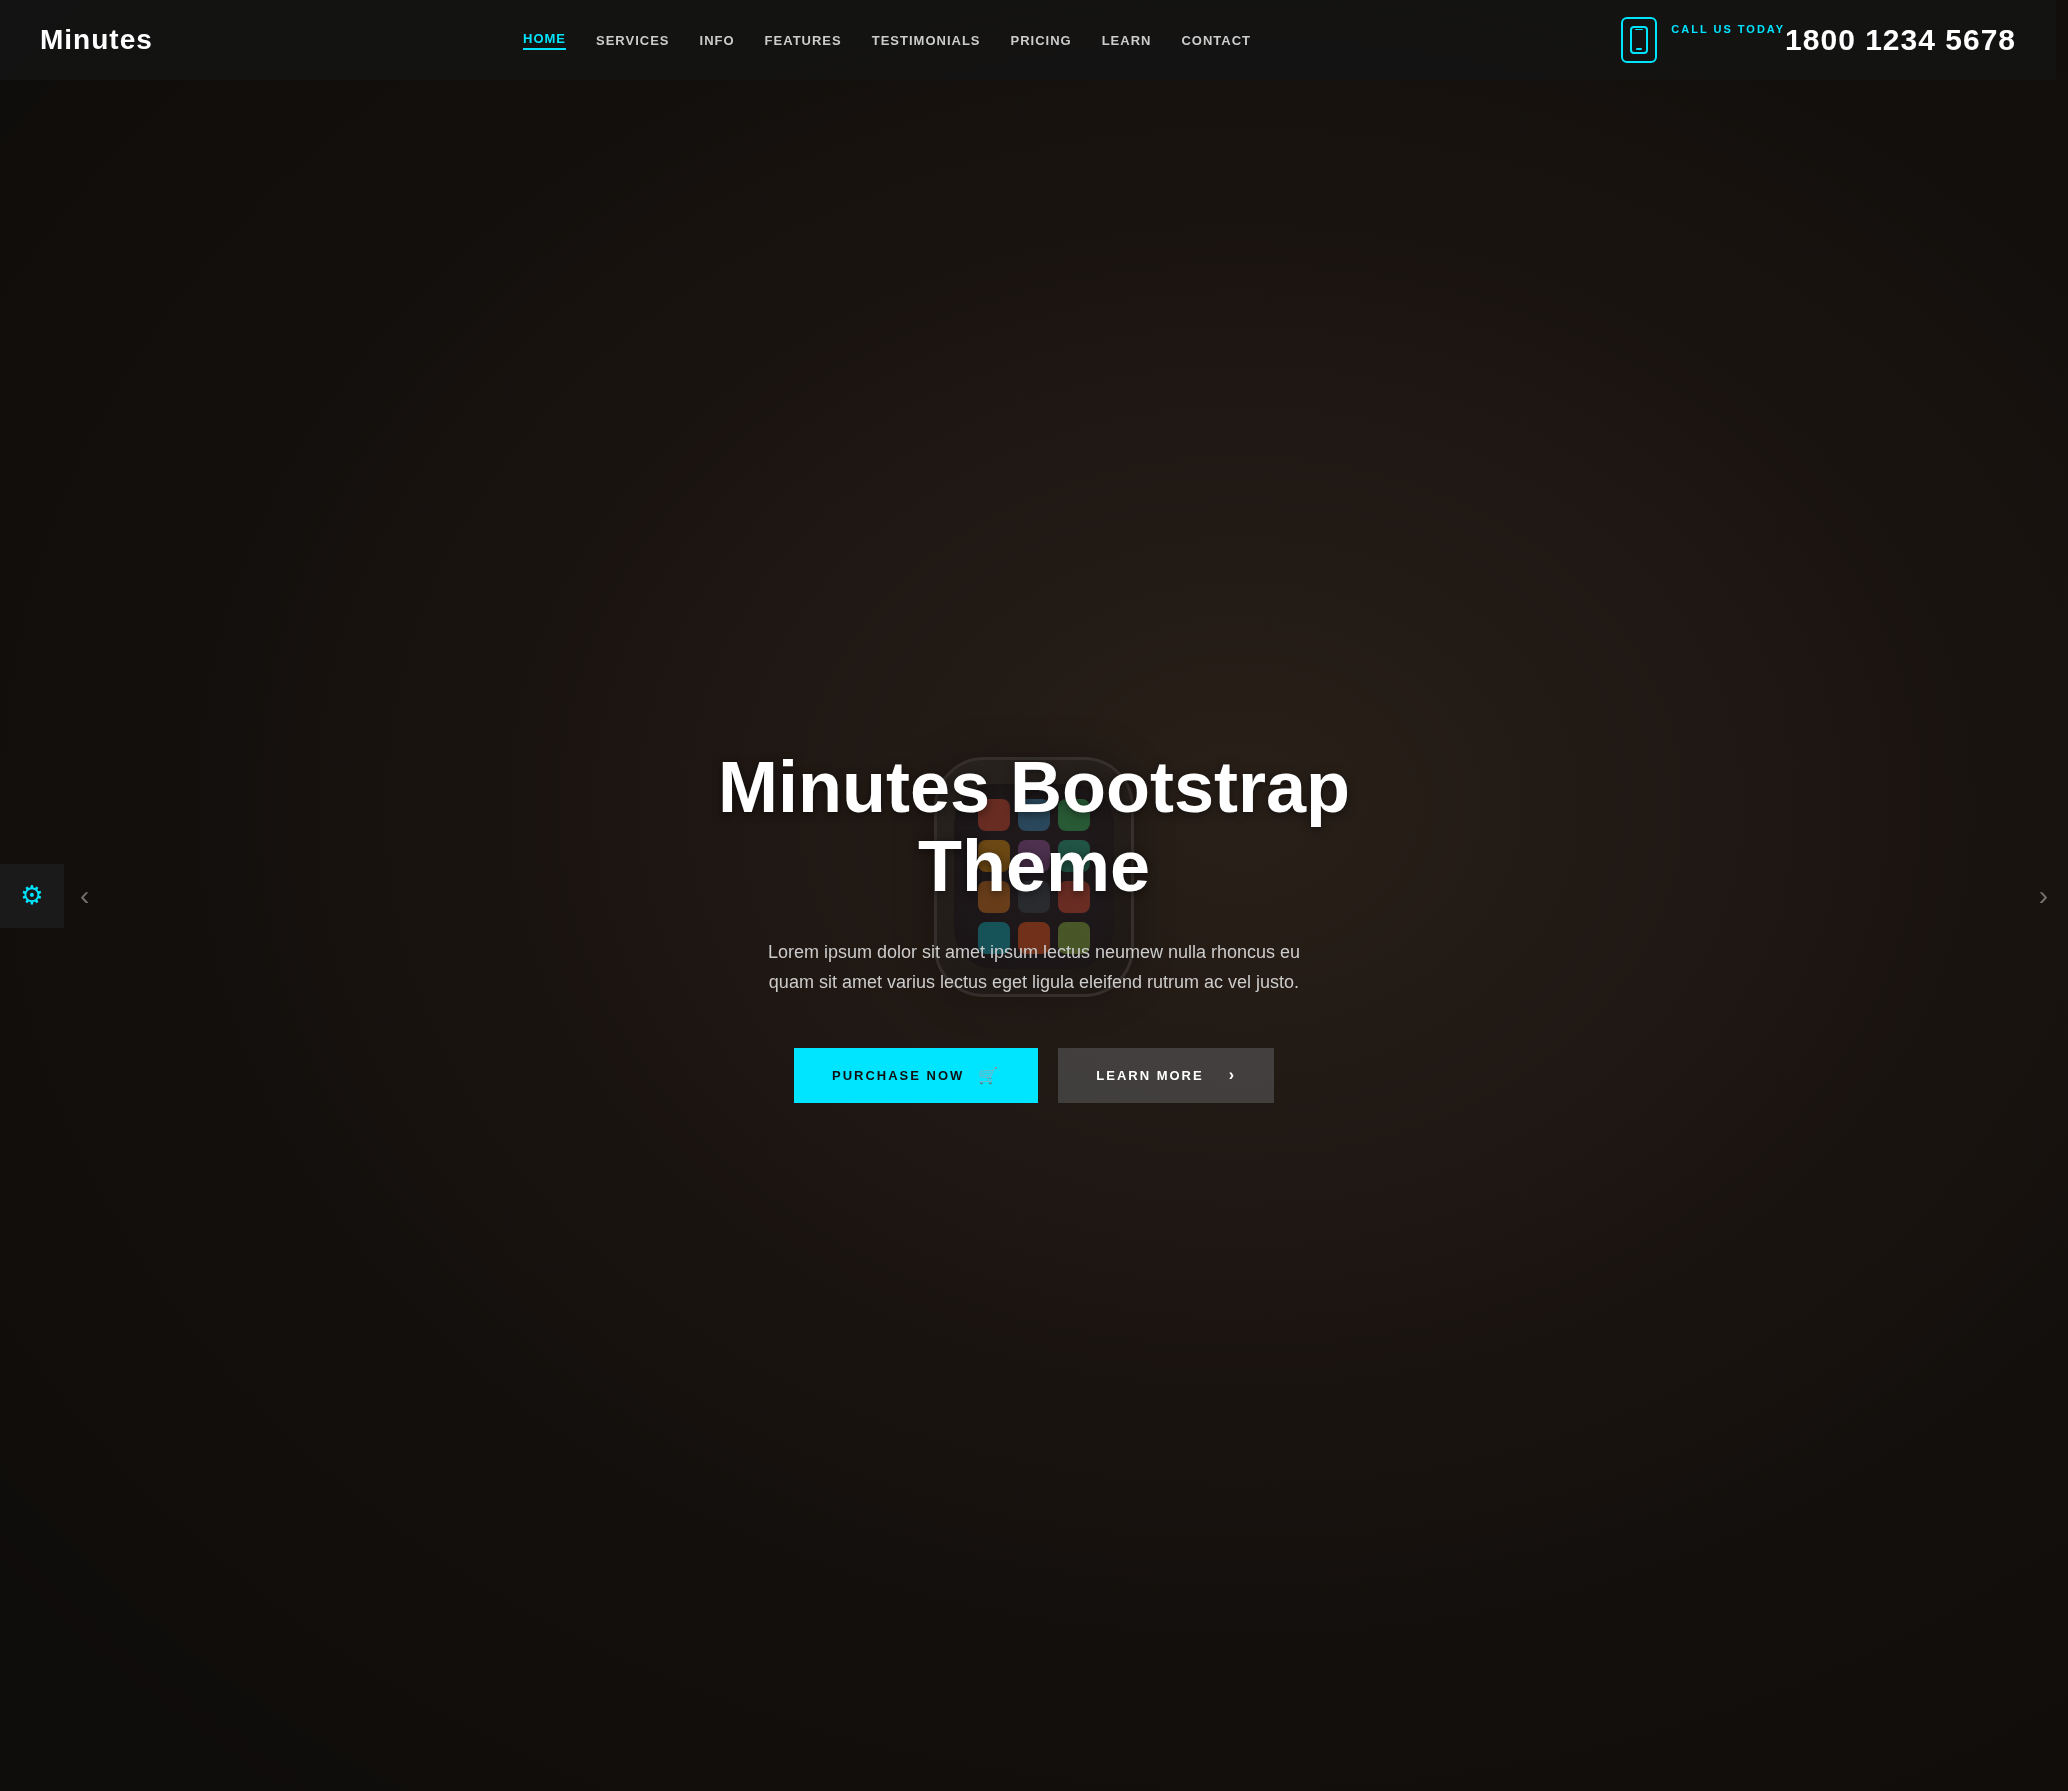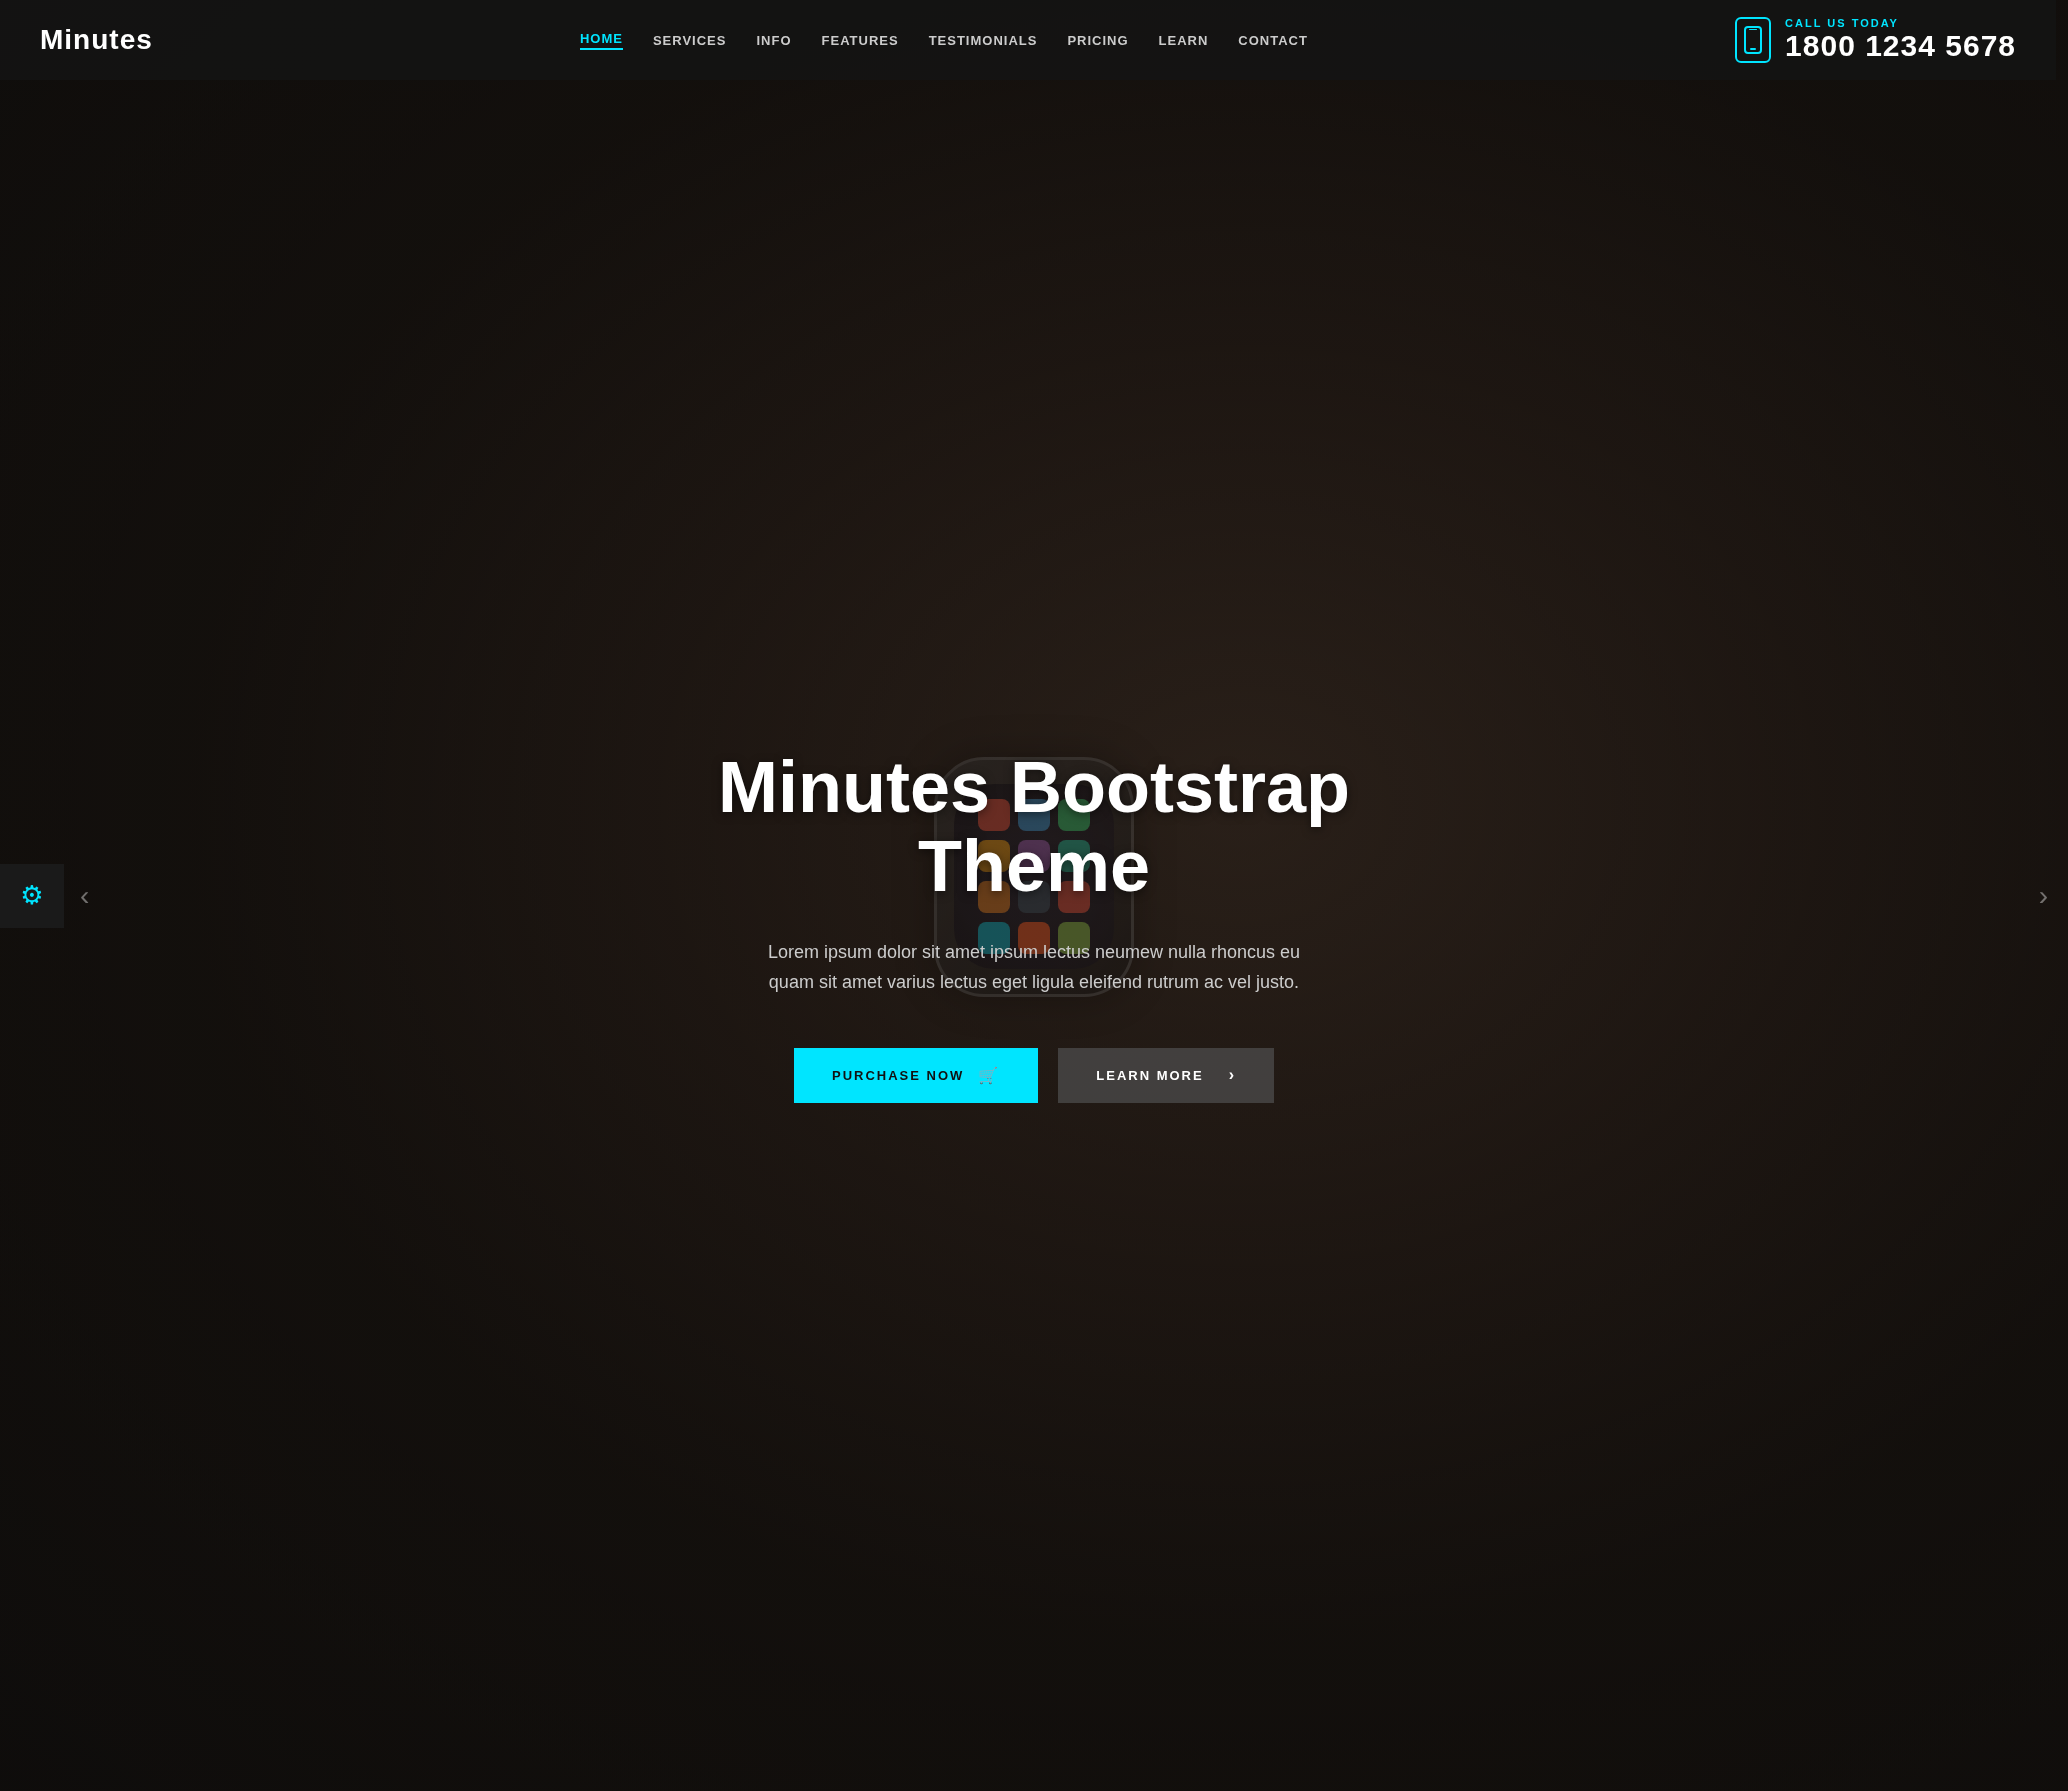--- a/index.html
+++ b/index.html
@@ -72,21 +72,21 @@
       display: flex;
       align-items: center;
       justify-content: center;
       color: #00e5ff;
       font-size: 20px;
       flex-shrink: 0;
     }
 
     .contact-text {
       display: flex;
-      flex-direction: column;
+      flex-direction: row;
     }
 
     .call-label {
       font-size: 11px;
       font-weight: 700;
       color: #00e5ff;
       letter-spacing: 2px;
     }
 
     .phone-number {

